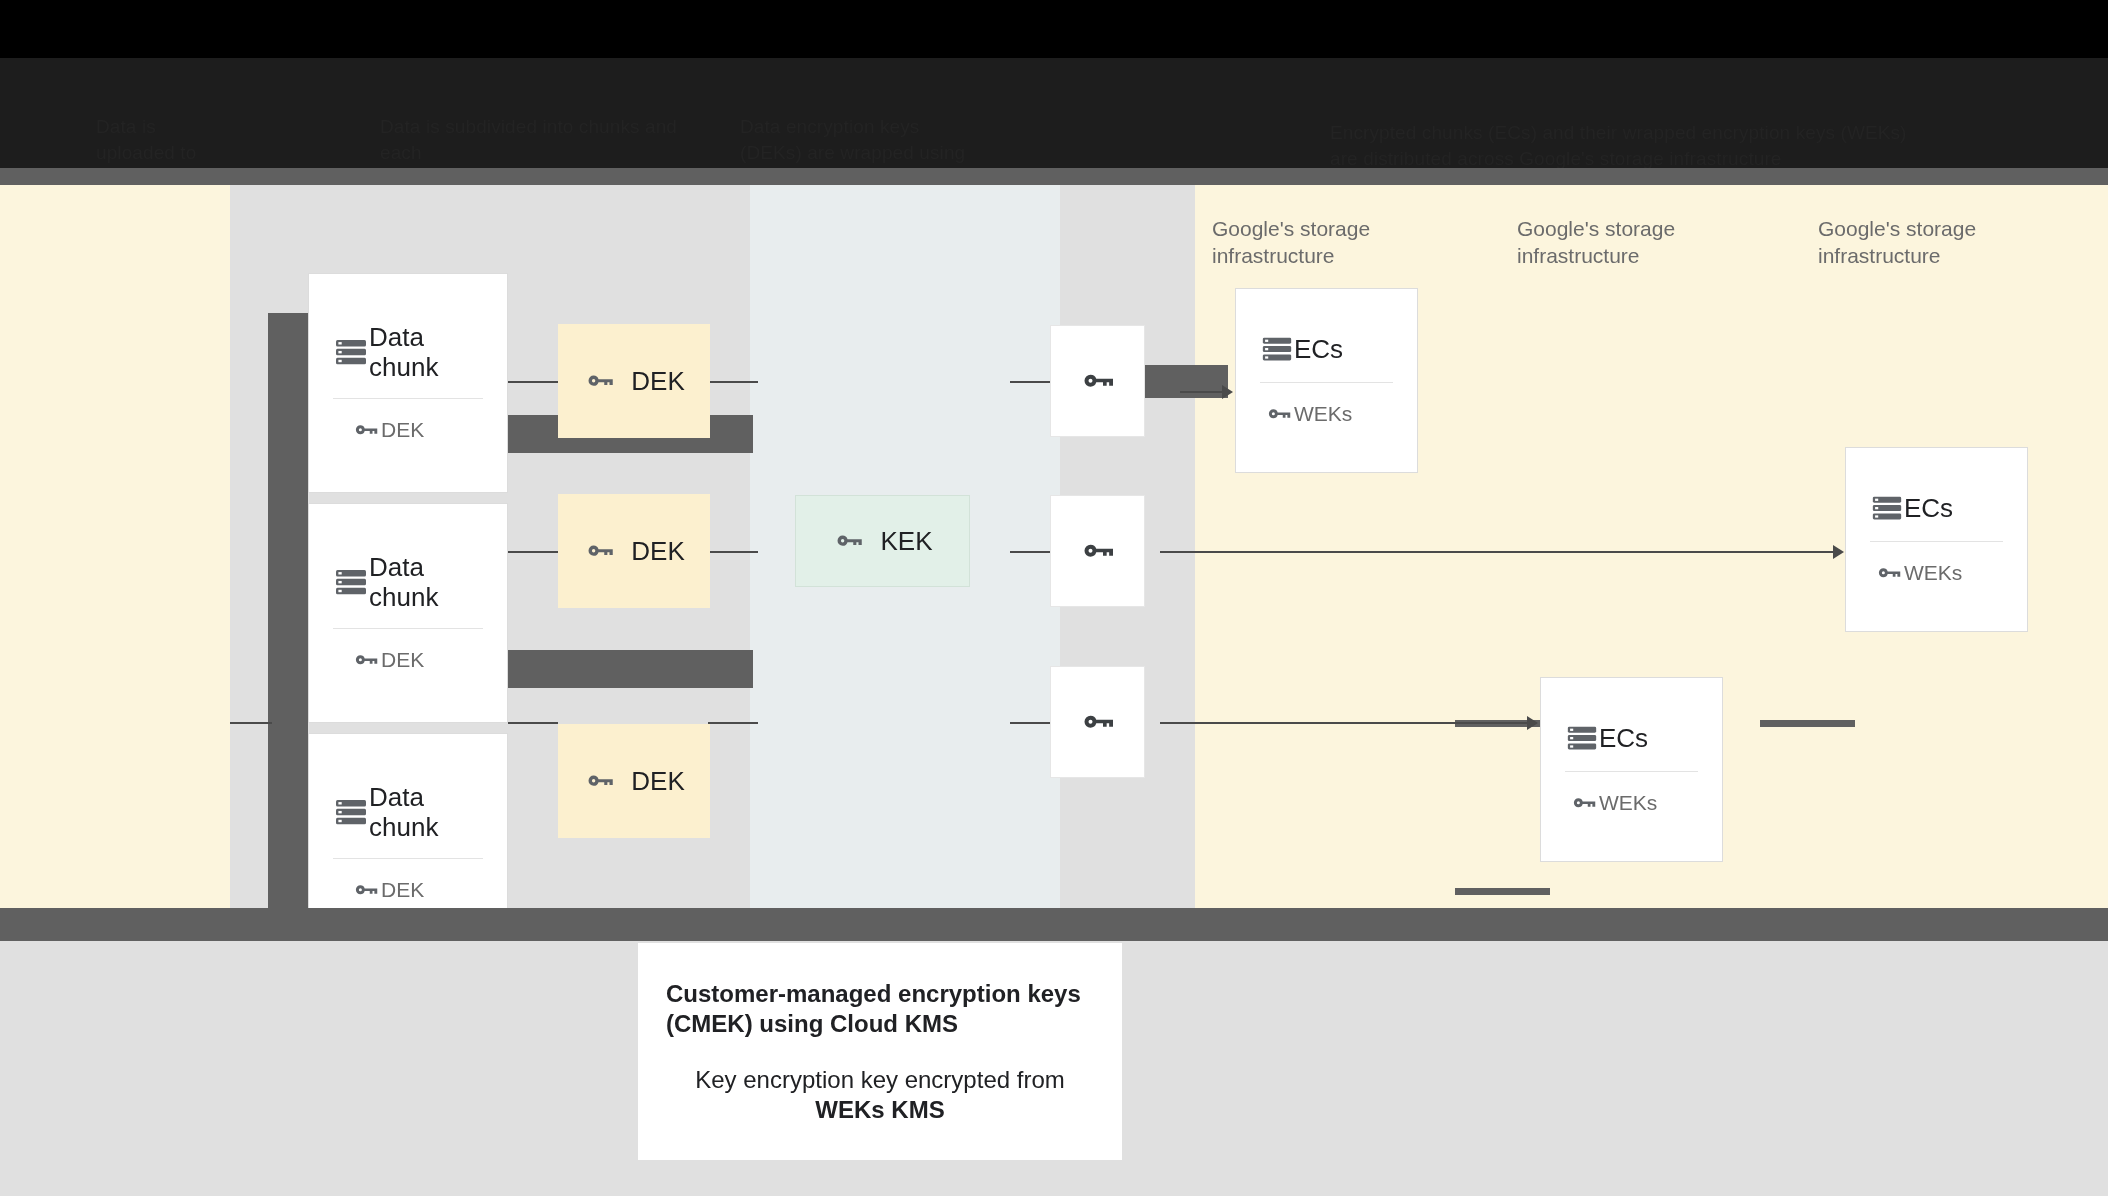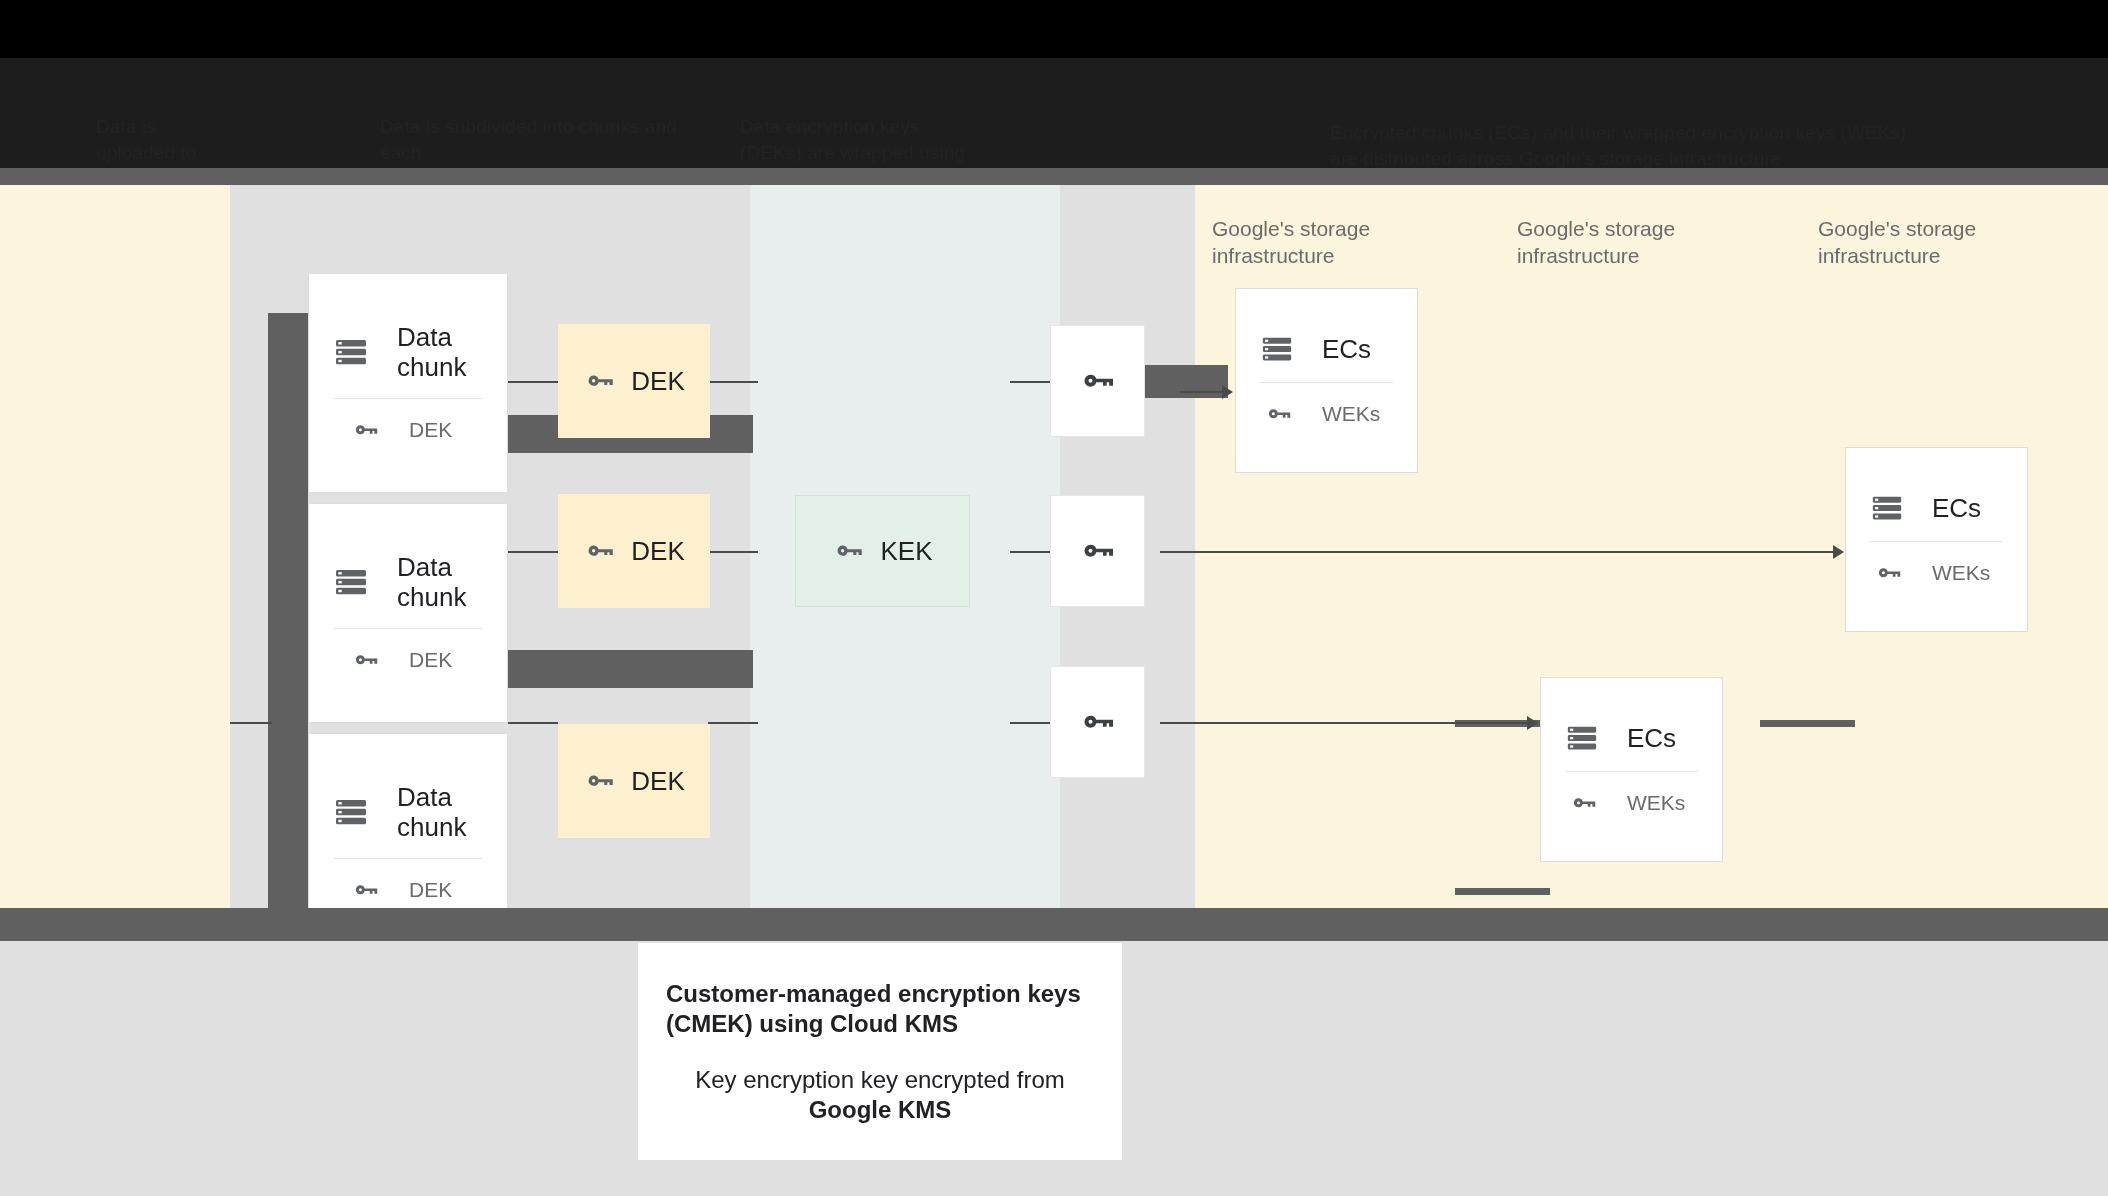--- a/index.html
+++ b/index.html
@@ -57,21 +57,21 @@
     border-bottom:7px solid transparent;
     border-left:11px solid #4a4a4a;
   }
 
   
   .card{
     position:absolute; background:#fff; border:1px solid #dcdcdc;
     display:flex; flex-direction:column; justify-content:center;
   }
   .card-row{
-    display:flex; align-items:center; gap:28px; padding:0 24px;
+    display:flex; align-items:center; gap:0; padding:0 24px;
   }
   .card-title{
     font-size:26px; color:#202124; line-height:30px;
   }
   .card-sep{
     height:1px; background:#e3e3e3; margin:16px 24px;
   }
   .card-sub{
     font-size:21px; color:#6b6b6b;
   }
@@ -262,21 +262,21 @@
   </div>
   <div class="keybox dek" style="left:558px;top:539px;width:152px;height:114px;">
     <span>
       <svg width="34" height="34" viewBox="0 0 24 24" fill="#5f6368">
         <path d="M7.5 8.2a3.6 3.6 0 1 0 0 7.2 3.6 3.6 0 0 0 3.45-2.6H15v2.1h2.2v-2.1h1.5v2.1H21V10.7h-10.05A3.6 3.6 0 0 0 7.5 8.2zm0 2.4a1.2 1.2 0 1 1 0 2.4 1.2 1.2 0 0 1 0-2.4z"></path>
       </svg>
     </span>
     <span class="lbl">DEK</span>
   </div>
 
-  <div class="keybox kek" style="left:795px;top:310px;width:175px;height:112px;">
+  <div class="keybox kek" style="left:795px;top:310px;width:175px;height:92px;">
     <span>
       <svg width="34" height="34" viewBox="0 0 24 24" fill="#5f6368">
         <path d="M7.5 8.2a3.6 3.6 0 1 0 0 7.2 3.6 3.6 0 0 0 3.45-2.6H15v2.1h2.2v-2.1h1.5v2.1H21V10.7h-10.05A3.6 3.6 0 0 0 7.5 8.2zm0 2.4a1.2 1.2 0 1 1 0 2.4 1.2 1.2 0 0 1 0-2.4z"></path>
       </svg>
     </span>
     <span class="lbl">KEK</span>
   </div>
 
   <div class="keybox white" style="left:1050px;top:140px;width:95px;height:112px;">
     <span>
@@ -379,14 +379,14 @@
     </div>
   </div>
 
 </div>
 
 <div class="gray-strip-bottom"></div>
 <div class="bottom-area"></div>
 
 <div class="caption">
   <div class="cap-strong">Customer-managed encryption keys (CMEK) using Cloud KMS</div>
-  <div class="cap-norm"><span>Key encryption key encrypted from </span><b>Google KMS</b></div>
+  <div class="cap-norm"><span>Key encryption key encrypted from </span><b>WEKs KMS</b></div>
 </div>
 
 </body></html>

